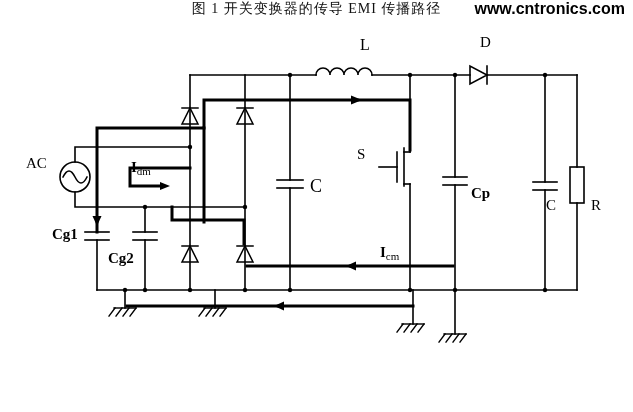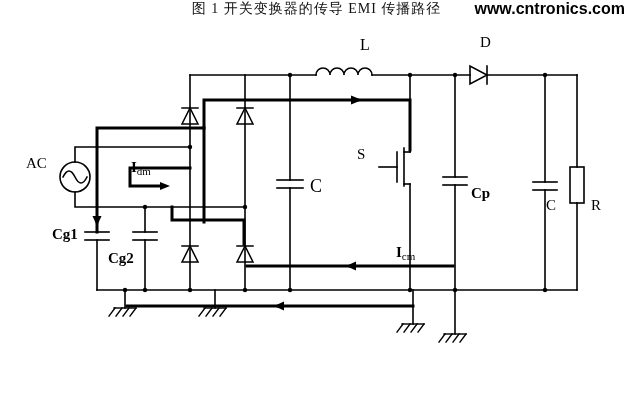--- a/index.html
+++ b/index.html
@@ -194,19 +194,19 @@
   </div>
 
   <div class="lbl" style="left:360px; top:37px; font-size:16px;">L</div>
   <div class="lbl" style="left:480px; top:35px;">D</div>
   <div class="lbl" style="left:357px; top:147px;">S</div>
   <div class="lbl big" style="left:310px; top:177px;">C</div>
   <div class="lbl b" style="left:471px; top:186px;">Cp</div>
   <div class="lbl" style="left:546px; top:198px;">C</div>
   <div class="lbl" style="left:591px; top:198px;">R</div>
 
-  <div class="lbl b" style="left:396px; top:245px;">
+  <div class="lbl b" style="left:380px; top:245px;">
     <span>I</span><span class="sub">cm</span>
   </div>
 
   <div class="caption">图 1 开关变换器的传导 EMI 传播路径</div>
   <div class="watermark" style="color: #000000; margin-left: 32px;">www.cntronics.com</div>
 </div>
 
 </body></html>

